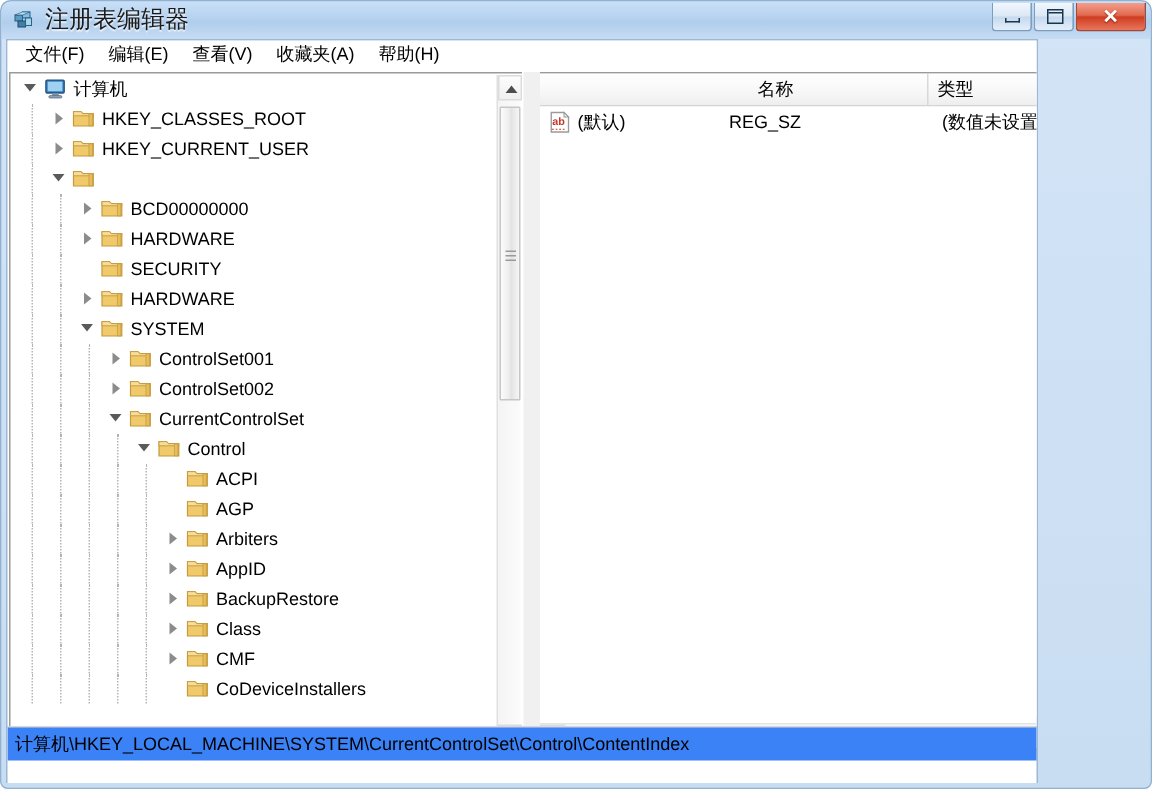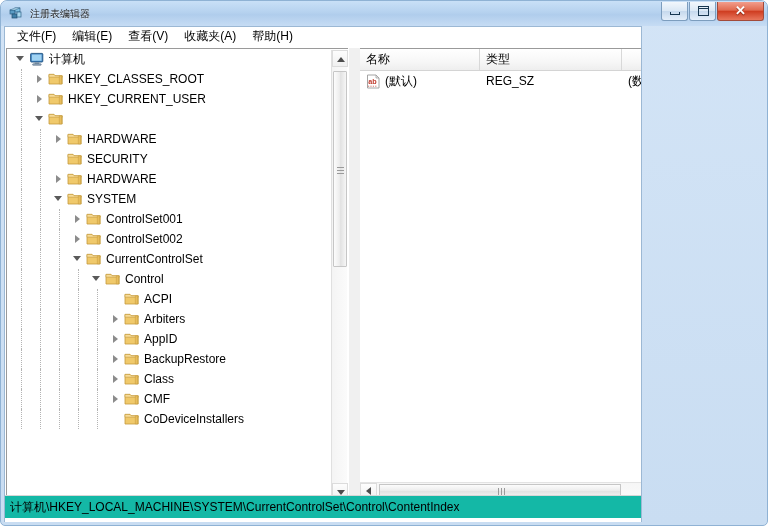--- a/index.html
+++ b/index.html
@@ -33,21 +33,21 @@
     display: flex;
     align-items: center;
   }
   #app-icon {
     position: relative;
     width: 16px; height: 16px;
     margin-left: 7px; margin-right: 6px;
     flex: none;
   }
   #title-text {
-    font-size: 10px;
+    font-size: 16px;
     color: #1b1b1b;
     text-shadow: 0 1px 1px rgba(255,255,255,0.85);
     letter-spacing: 0px;
     white-space: nowrap;
   }
 
   
   #win-buttons {
     position: absolute;
     right: 3px; top: 1px;
@@ -103,21 +103,21 @@
     font-weight: bold;
     font-family: "Liberation Sans", sans-serif;
     text-shadow: 0 1px 1px rgba(90,15,0,0.7);
     padding-bottom: 1px;
   }
 
   
   #client {
     position: absolute;
     left: 3px; top: 25px;
-    width: 638px; height: 496px;
+    width: 688px; height: 496px;
     background: #ffffff;
     border: 1px solid #9cb8d4;
     border-bottom: none;
     overflow: hidden;
   }
 
   
   #menubar {
     position: absolute;
     left: 0; top: 0;
@@ -293,20 +293,21 @@
     border-left: none;
     overflow: hidden;
   }
   #list-header {
     position: absolute;
     left: 0; top: 0;
     width: 401px; height: 22px;
     background: linear-gradient(180deg, #ffffff 0%, #f7f7f7 60%, #eeeeee 100%);
     border-bottom: 1px solid #d4d4d4;
     display: flex;
+    justify-content: flex-end;
   }
   .col-head {
     height: 21px;
     display: flex;
     align-items: center;
     padding-left: 6px;
     font-size: 12px;
     color: #000000;
     border-right: 1px solid #d8d8d8;
     cursor: default;
@@ -374,23 +375,23 @@
   .grip-v {
     position: absolute;
     top: 3px;
     width: 1px; height: 7px;
     background: #9a9a9a;
   }
 
   
   #statusbar {
     position: absolute;
-    left: 0; bottom: 4px;
+    left: 0; bottom: 15px;
     width: 758px; height: 23px;
-    background: #14b8a6;
+    background: #3b82f6;
     border-top: 1px solid #d6d6d6;
     display: flex;
     align-items: center;
     padding-left: 5px;
   }
   #status-text {
     font-size: 12px;
     color: #000000;
     white-space: nowrap;
   }
@@ -503,20 +504,33 @@
               <span class="indent" style="width: 44px;">
                 <span class="vline" style="left: 14px;"></span>
                 <span class="vline" style="left: 33px;"></span>
               </span>
               <span class="expander collapsed"></span>
               <span class="folder-icon"><svg width="16" height="16" viewBox="0 0 16 16">
                   <path d="M1 3.4 L6 3.4 L7.2 4.8 L14.2 4.8 L14.2 13 L1 13 Z" fill="#f0c96b" stroke="#c49a3c" stroke-width="0.8"></path>
                   <path d="M1 3.4 L6 3.4 L7.2 4.8 L14.2 4.8 L14.2 6.2 L1 6.2 Z" fill="#f7dc9a" stroke="#c49a3c" stroke-width="0.6"></path>
                   <path d="M11.3 4.9 L13.6 4.9 L13.6 12.9 L11.3 12.9 Z" fill="#e8bd5c" stroke="#c49a3c" stroke-width="0.5"></path>
                 </svg></span>
+              <span class="tree-label">BCD00000000</span>
+            </div>
+            <div class="tree-row">
+              <span class="indent" style="width: 44px;">
+                <span class="vline" style="left: 14px;"></span>
+                <span class="vline" style="left: 33px;"></span>
+              </span>
+              <span class="expander collapsed"></span>
+              <span class="folder-icon"><svg width="16" height="16" viewBox="0 0 16 16">
+                  <path d="M1 3.4 L6 3.4 L7.2 4.8 L14.2 4.8 L14.2 13 L1 13 Z" fill="#f0c96b" stroke="#c49a3c" stroke-width="0.8"></path>
+                  <path d="M1 3.4 L6 3.4 L7.2 4.8 L14.2 4.8 L14.2 6.2 L1 6.2 Z" fill="#f7dc9a" stroke="#c49a3c" stroke-width="0.6"></path>
+                  <path d="M11.3 4.9 L13.6 4.9 L13.6 12.9 L11.3 12.9 Z" fill="#e8bd5c" stroke="#c49a3c" stroke-width="0.5"></path>
+                </svg></span>
               <span class="tree-label">HARDWARE</span>
             </div>
             <div class="tree-row">
               <span class="indent" style="width: 44px;">
                 <span class="vline" style="left: 14px;"></span>
                 <span class="vline" style="left: 33px;"></span>
               </span>
               <span class="expander "></span>
               <span class="folder-icon"><svg width="16" height="16" viewBox="0 0 16 16">
                   <path d="M1 3.4 L6 3.4 L7.2 4.8 L14.2 4.8 L14.2 13 L1 13 Z" fill="#f0c96b" stroke="#c49a3c" stroke-width="0.8"></path>
@@ -616,20 +630,36 @@
                 <span class="vline" style="left: 71px;"></span>
                 <span class="vline" style="left: 90px;"></span>
               </span>
               <span class="expander "></span>
               <span class="folder-icon"><svg width="16" height="16" viewBox="0 0 16 16">
                   <path d="M1 3.4 L6 3.4 L7.2 4.8 L14.2 4.8 L14.2 13 L1 13 Z" fill="#f0c96b" stroke="#c49a3c" stroke-width="0.8"></path>
                   <path d="M1 3.4 L6 3.4 L7.2 4.8 L14.2 4.8 L14.2 6.2 L1 6.2 Z" fill="#f7dc9a" stroke="#c49a3c" stroke-width="0.6"></path>
                   <path d="M11.3 4.9 L13.6 4.9 L13.6 12.9 L11.3 12.9 Z" fill="#e8bd5c" stroke="#c49a3c" stroke-width="0.5"></path>
                 </svg></span>
               <span class="tree-label">ACPI</span>
+            </div>
+            <div class="tree-row">
+              <span class="indent" style="width: 101px;">
+                <span class="vline" style="left: 14px;"></span>
+                <span class="vline" style="left: 33px;"></span>
+                <span class="vline" style="left: 52px;"></span>
+                <span class="vline" style="left: 71px;"></span>
+                <span class="vline" style="left: 90px;"></span>
+              </span>
+              <span class="expander "></span>
+              <span class="folder-icon"><svg width="16" height="16" viewBox="0 0 16 16">
+                  <path d="M1 3.4 L6 3.4 L7.2 4.8 L14.2 4.8 L14.2 13 L1 13 Z" fill="#f0c96b" stroke="#c49a3c" stroke-width="0.8"></path>
+                  <path d="M1 3.4 L6 3.4 L7.2 4.8 L14.2 4.8 L14.2 6.2 L1 6.2 Z" fill="#f7dc9a" stroke="#c49a3c" stroke-width="0.6"></path>
+                  <path d="M11.3 4.9 L13.6 4.9 L13.6 12.9 L11.3 12.9 Z" fill="#e8bd5c" stroke="#c49a3c" stroke-width="0.5"></path>
+                </svg></span>
+              <span class="tree-label">AGP</span>
             </div>
             <div class="tree-row">
               <span class="indent" style="width: 101px;">
                 <span class="vline" style="left: 14px;"></span>
                 <span class="vline" style="left: 33px;"></span>
                 <span class="vline" style="left: 52px;"></span>
                 <span class="vline" style="left: 71px;"></span>
                 <span class="vline" style="left: 90px;"></span>
               </span>
               <span class="expander collapsed"></span>

